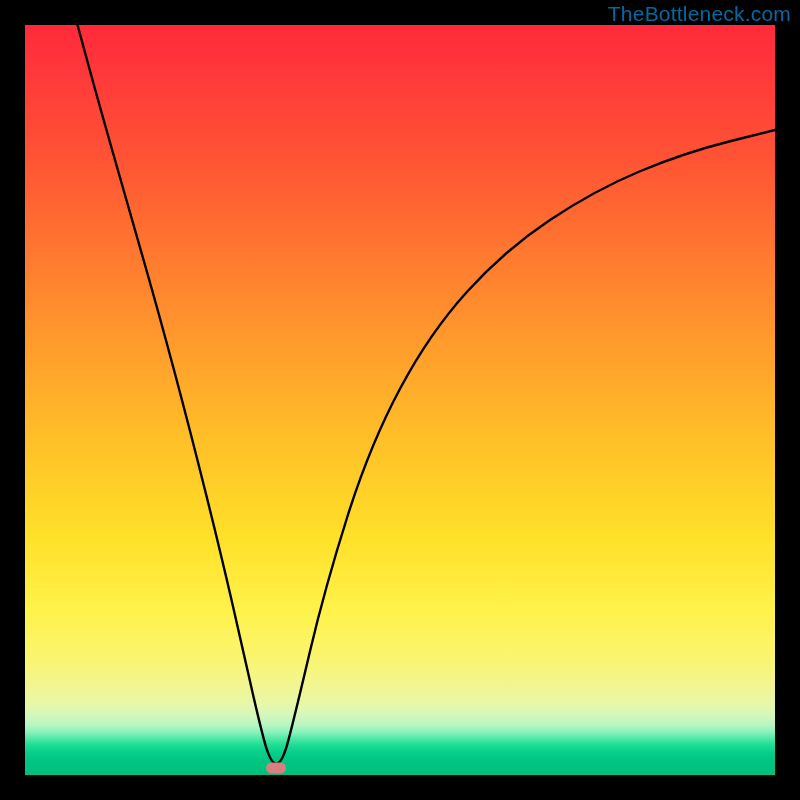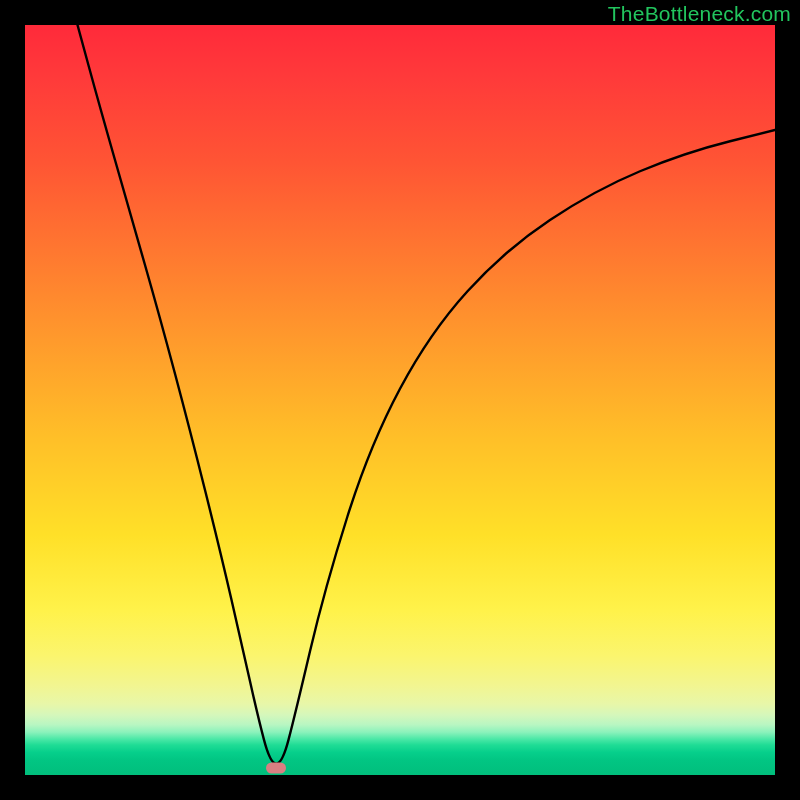--- a/index.html
+++ b/index.html
@@ -64,21 +64,21 @@
     width: 20px;
     height: 11px;
     border-radius: 6px;
     background: #d97f82;
     transform: translate(-50%, -50%);
   }
   .watermark {
     position: absolute;
     top: 2px;
     right: 9px;
-    color: #22c55e;
+    color: #0369a1;
     font-size: 21px;
     font-weight: 500;
     letter-spacing: 0.2px;
   }
 </style>
 </head>
 <body>
 
 <div class="frame">
   <div class="plot">

